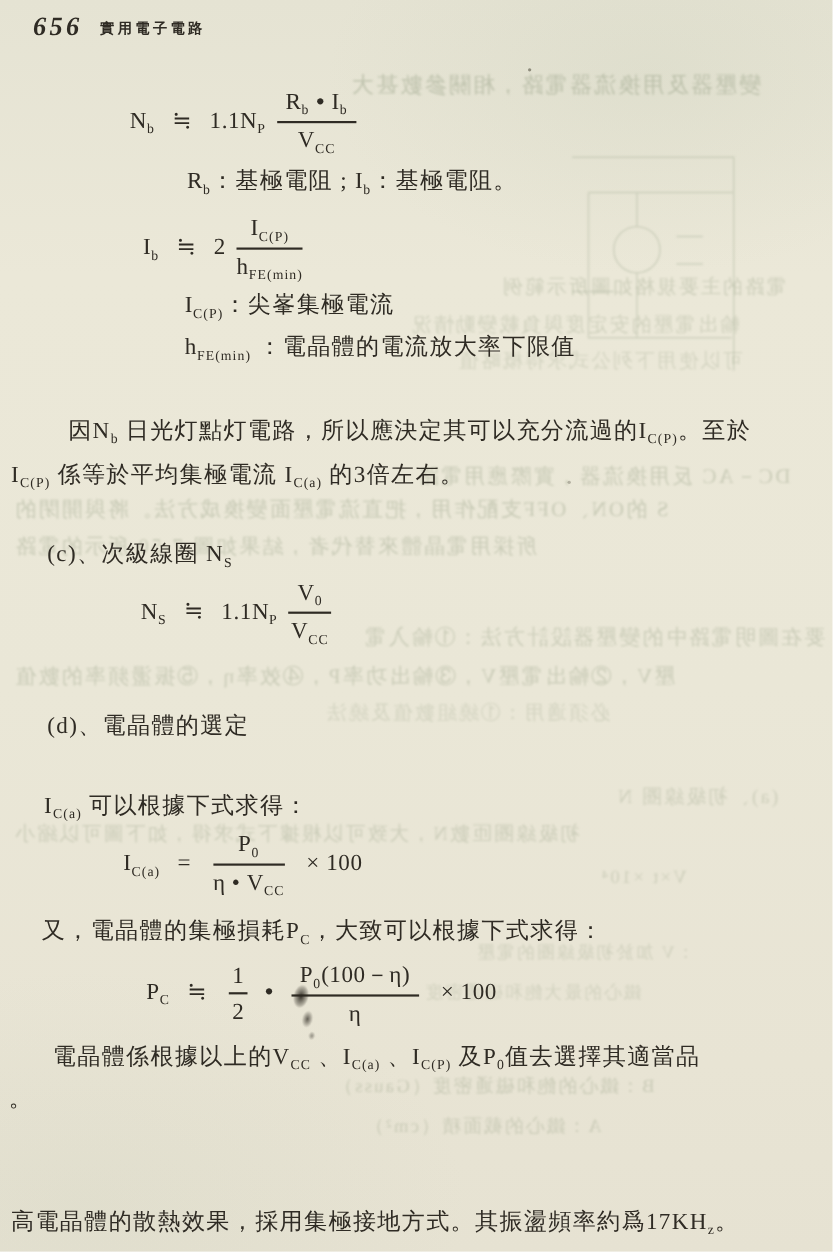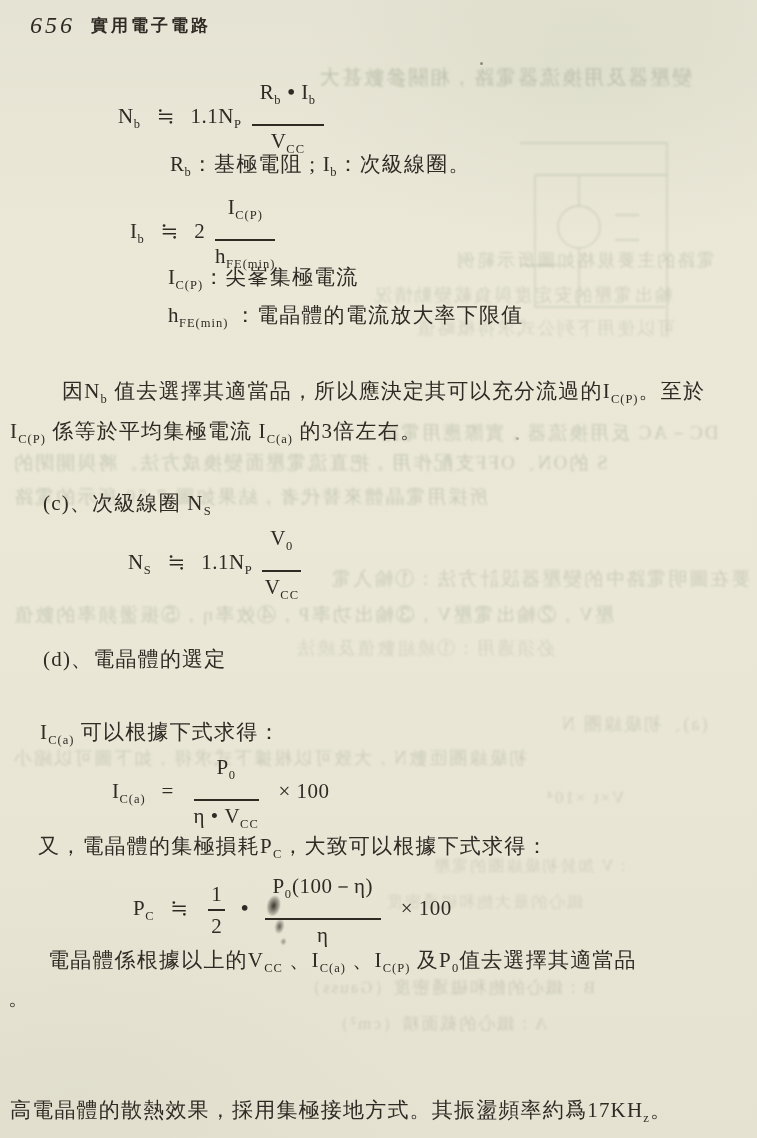--- a/index.html
+++ b/index.html
@@ -17,31 +17,31 @@
     background:
       radial-gradient(ellipse 420px 260px at 78% 6%, rgba(188,196,174,.18), transparent 70%),
       radial-gradient(ellipse 500px 300px at 10% 96%, rgba(188,196,174,.14), transparent 70%),
       linear-gradient(180deg,#e5e3d3 0%, #ebe8d8 22%, #eae7d7 55%, #e8e4d4 85%, #e6e2d2 100%);
   }
   .t{position:absolute;white-space:nowrap;}
   
   .cn{font-size:21px;letter-spacing:2px;}
   .cn-tight{font-size:21px;letter-spacing:1.2px;}
   
-  .pnum{font-size:24px;font-weight:normal;font-style:italic;letter-spacing:3px;}
-  .btitle{font-size:17px;font-weight:bold;letter-spacing:3px;margin-left:16px;vertical-align:2px;}
+  .pnum{font-size:24px;font-weight:bold;font-style:italic;letter-spacing:3px;}
+  .btitle{font-size:13px;font-weight:bold;letter-spacing:3px;margin-left:16px;vertical-align:2px;}
   
   .formula{font-size:21px;letter-spacing:.5px;}
   .rel{margin:0 10px;}
   .dot{font-weight:bold;margin:0 6px;}
   .mult{margin-left:10px;}
   .sb{font-size:12.5px;letter-spacing:1px;vertical-align:-5px;}
   .sp{font-size:13px;letter-spacing:.5px;vertical-align:7px;}
   .frac{display:inline-block;text-align:center;vertical-align:middle;margin:0 4px;}
-  .frac .num{display:block;padding:0 8px 16px;border-bottom:2px solid var(--ink);}
+  .frac .num{display:block;padding:0 8px 2px;border-bottom:2px solid var(--ink);}
   .frac .den{display:block;padding-top:3px;}
   .frac-sm .num{padding:0 3px 2px;}
   
   #ghosts{position:absolute;inset:0;pointer-events:none;}
   .ghost{
     position:absolute;white-space:nowrap;
     font-family:"Liberation Serif","DejaVu Serif",serif;
     color:var(--ghost);
     transform:scaleX(-1);
     filter:blur(1.1px);
@@ -102,21 +102,21 @@
     <span>N</span><span class="sb">b</span>
     <span class="rel">≒</span>
     <span>1.1N</span><span class="sb">P</span>
     <span class="frac">
       <span class="num"><span>R</span><span class="sb">b</span><span class="dot">•</span><span>I</span><span class="sb">b</span></span>
       <span class="den"><span>V</span><span class="sb">CC</span></span>
     </span>
   </div>
 
   <div class="t formula" style="left:170px;top:150px">
-    <span>R</span><span class="sb">b</span><span class="cn-tight">：基極電阻 ; </span><span>I</span><span class="sb">b</span><span class="cn-tight">：次級線圈。</span>
+    <span>R</span><span class="sb">b</span><span class="cn-tight">：基極電阻 ; </span><span>I</span><span class="sb">b</span><span class="cn-tight">：基極電阻。</span>
   </div>
 
   <div class="t formula" style="left:130px;top:195px">
     <span>I</span><span class="sb">b</span>
     <span class="rel">≒</span>
     <span>2</span>
     <span class="frac">
       <span class="num"><span>I</span><span class="sb">C(P)</span></span>
       <span class="den"><span>h</span><span class="sb">FE(min)</span></span>
     </span>
@@ -124,21 +124,21 @@
 
   <div class="t formula" style="left:168px;top:301px">
     <span>h</span><span class="sb">FE(min)</span><span class="cn-tight"> ：電晶體的電流放大率下限值</span>
   </div>
 
   <div class="t formula" style="left:168px;top:263px">
     <span>I</span><span class="sb">C(P)</span><span class="cn-tight">：尖峯集極電流</span>
   </div>
 
   <div class="t cn-tight" style="left:62px;top:377px">
-    <span>因N</span><span class="sb">b</span><span> 值去選擇其適當品，所以應決定其可以充分流過的I</span><span class="sb">C(P)</span><span>。至於</span>
+    <span>因N</span><span class="sb">b</span><span> 日光灯點灯電路，所以應決定其可以充分流過的I</span><span class="sb">C(P)</span><span>。至於</span>
   </div>
   <div class="t cn-tight" style="left:10px;top:417px">
     <span>I</span><span class="sb">C(P)</span><span> 係等於平均集極電流 I</span><span class="sb">C(a)</span><span> 的3倍左右。</span>
   </div>
 
   <div class="t cn-tight" style="left:43px;top:489px">
     <span>(c)、次級線圈 N</span><span class="sb">S</span>
   </div>
 
   <div class="t formula" style="left:128px;top:526px">

